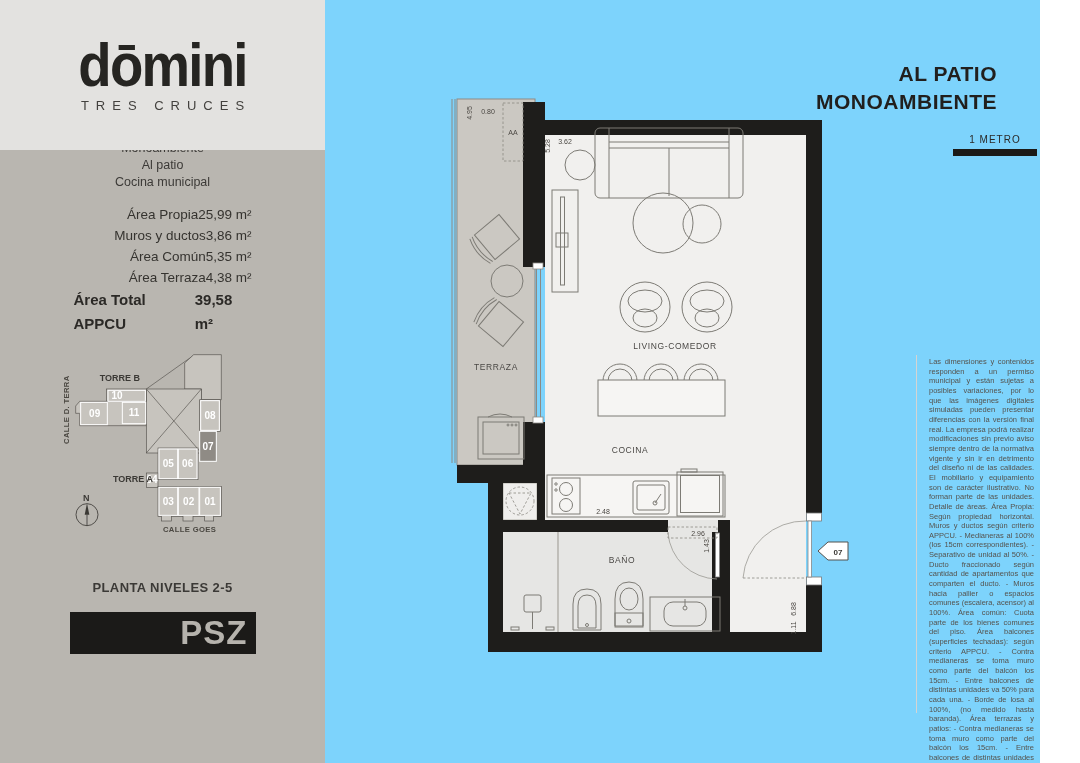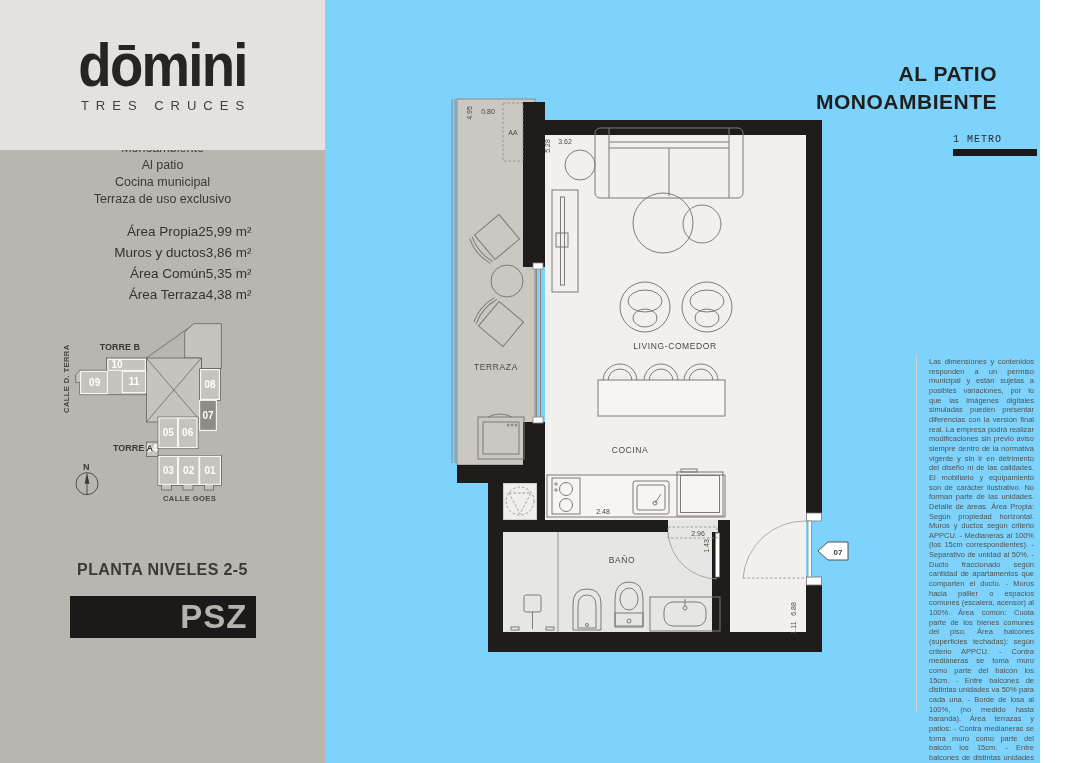--- a/index.html
+++ b/index.html
@@ -11,28 +11,28 @@
   .brand{margin-top:34px;font-size:62px;font-weight:bold;color:#262522;letter-spacing:-2px;
          transform:scaleX(.88);line-height:62px;}
   .brand-sub{margin-top:2px;font-size:13px;letter-spacing:7px;color:#43413e;text-indent:7px;text-align:center;}
   .units-title{margin-top:76px;text-align:center;font-size:20.5px;font-weight:bold;color:#3a3835;}
   .tower{margin-top:7px;text-align:center;font-size:20.5px;font-weight:bold;color:#3a3835;}
   .features{margin-top:9px;text-align:center;font-size:12.5px;line-height:17px;color:#3c3a37;}
   .area-table{width:178px;margin:13px auto 0;}
   .area-row{display:flex;justify-content:flex-end;font-size:13.5px;line-height:21px;color:#35332f;}
   .area-row.total{font-size:15px;font-weight:bold;line-height:24px;color:#2b2926;}
   .siteplan{display:block;margin:12px auto 0;}
-  .planta{margin-top:14px;text-align:center;font-size:16px;font-weight:bold;letter-spacing:.4px;color:#3b3936;}
+  .planta{margin-top:2px;text-align:center;font-size:13px;font-weight:bold;letter-spacing:.4px;color:#3b3936;}
   .psz{width:186px;margin:17px auto 0;}
   .psz-box{height:42px;background:#1b1a18;color:#b6b3ad;font-size:33px;font-weight:bold;
            text-align:right;line-height:42px;padding-right:8px;letter-spacing:1px;}
   
   .plan-title{position:absolute;right:43px;top:60px;text-align:right;font-size:21px;font-weight:bold;
               line-height:28px;color:#211f1d;letter-spacing:.5px;}
-  .scale{position:absolute;left:953px;top:134px;width:84px;font-family:Liberation Mono, monospace;}
+  .scale{position:absolute;left:953px;top:134px;width:84px;text-align:center;}
   .scale-label{font-size:10px;color:#2a2927;letter-spacing:1px;}
   .scale-bar{height:7px;background:#1b1a18;margin-top:4px;}
   .disclaimer{position:absolute;left:929px;top:357px;width:105px;font-size:7.5px;line-height:9.65px;
               color:#55534e;text-align:justify;}
   .rule{position:absolute;top:355px;height:358px;width:1px;background:#d5d4d2;}
   .rule.left{left:916px;}
   .rule.right{left:1071px;background:#cccbc9;}
   
   .floorplan{position:absolute;left:440px;top:85px;}
   .wall{fill:#1e1d1b;}
@@ -62,38 +62,41 @@
     <div class="logo-area">
       <div class="brand">dōmini</div>
       <div class="brand-sub">TRES CRUCES</div>
     </div>
     <div class="units-title">UNIDADES 207/507/807</div>
     <div class="tower">TORRE A</div>
     <div class="features">
       <div>Monoambiente</div>
       <div>Al patio</div>
       <div>Cocina municipal</div>
-      <div>Terraza de uso exclusivo</div>
     </div>
     <div class="area-table">
       <div class="area-row">
         <span>Área Propia</span>
         <span>25,99 m²</span>
       </div>
       <div class="area-row">
         <span>Muros y ductos</span>
         <span>3,86 m²</span>
       </div>
       <div class="area-row">
         <span>Área Común</span>
         <span>5,35 m²</span>
       </div>
       <div class="area-row">
         <span>Área Terraza</span>
         <span>4,38 m²</span>
+      </div>
+      <div class="area-row total">
+        <span>Área Total APPCU</span>
+        <span>39,58 m²</span>
       </div>
     </div>
 
     <svg class="siteplan svgt" width="260" height="230" viewBox="0 0 780 690">
 
       <line class="siteln" x1="340" y1="123" x2="482" y2="22"></line>
       <path class="cell" d="M455,123 L455,45 L482,20 L565,20 L565,155 L505,155 L505,123 Z"></path>
       <rect class="cell" x="340" y="123" width="165" height="192"></rect>
       <line class="siteln" x1="340" y1="123" x2="505" y2="315"></line>
       <line class="siteln" x1="505" y1="123" x2="340" y2="315"></line>

